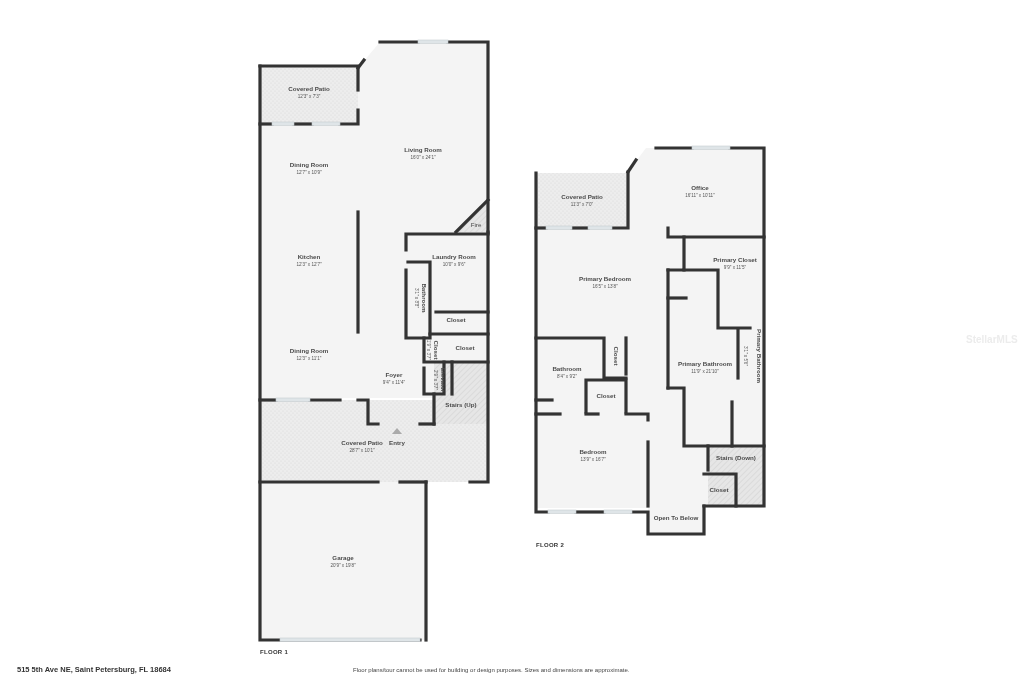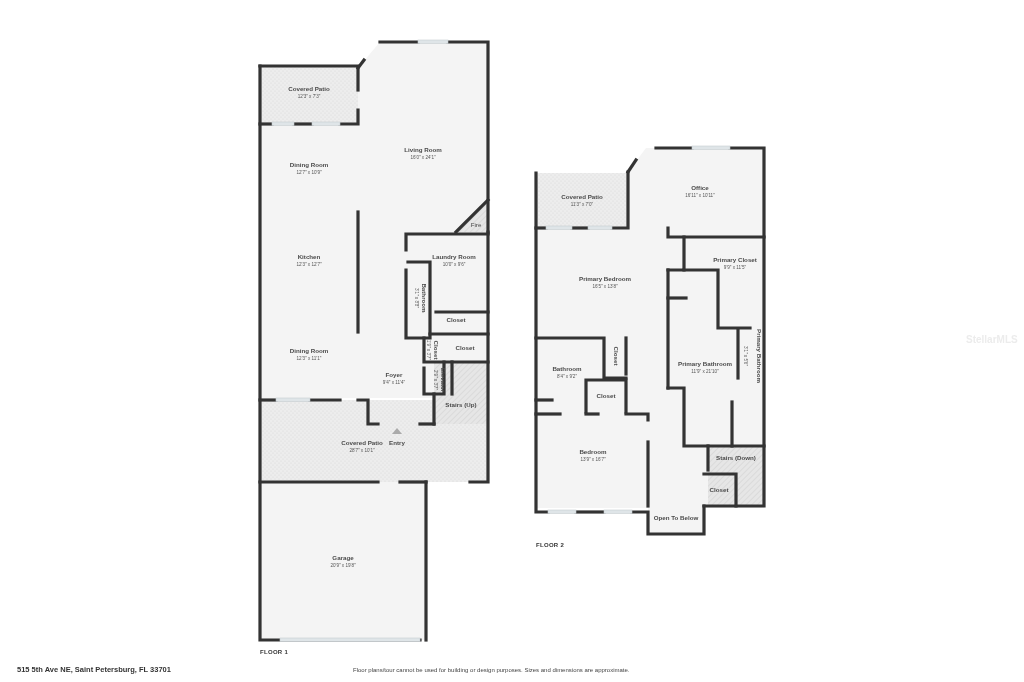--- a/index.html
+++ b/index.html
@@ -184,14 +184,14 @@
       <text class="room-dim" x="593" y="461">13'9" x 16'7"</text>
       <text class="room-name" x="736" y="460">Stairs (Down)</text>
       <text class="room-name" x="719" y="492">Closet</text>
       <text class="room-name" x="676" y="520">Open To Below</text>
       <text class="floor-label" x="536" y="547">FLOOR 2</text>
     </g>
   </g>
 </svg>
 
 <div class="watermark">StellarMLS</div>
-<div class="footer-address">515 5th Ave NE, Saint Petersburg, FL 33701</div>
+<div class="footer-address">515 5th Ave NE, Saint Petersburg, FL 18684</div>
 <div class="footer-note">Floor plans/tour cannot be used for building or design purposes. Sizes and dimensions are approximate.</div>
 
 </body></html>

